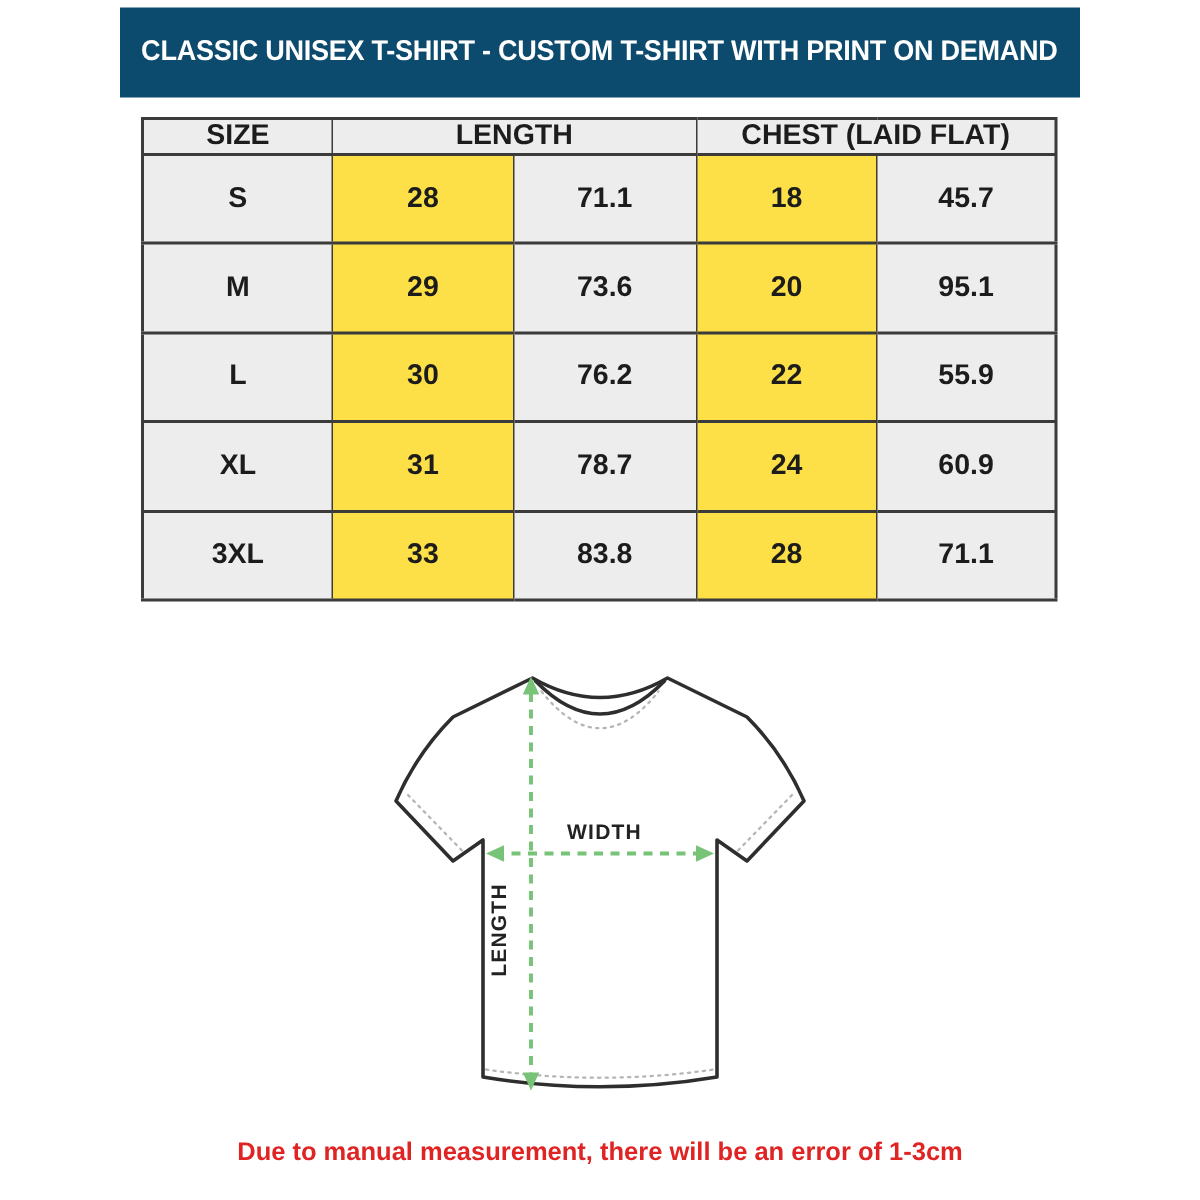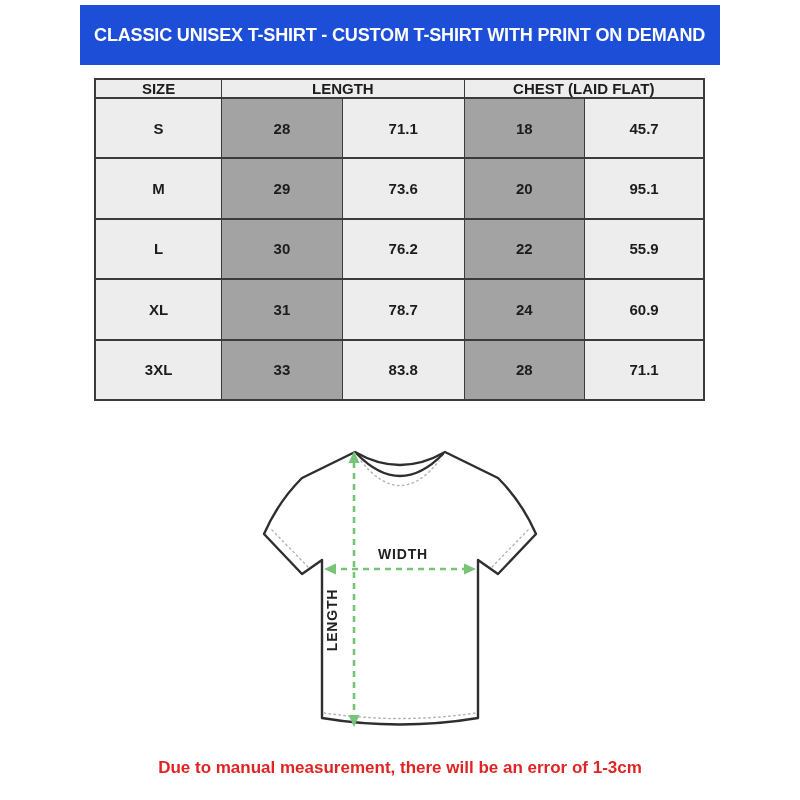--- a/index.html
+++ b/index.html
@@ -9,21 +9,21 @@
     position: relative;
     font-family: "Liberation Sans", "DejaVu Sans", sans-serif;
     overflow: hidden;
   }
 
   
   .banner {
     position: absolute;
     left: 80px; top: 5px;
     width: 640px; height: 60px;
-    background: #1d4ed8;
+    background: #0c4a6e;
     display: flex; align-items: center; justify-content: center;
   }
   .banner-text {
     color: #ffffff;
     font-weight: 700;
     font-size: 19px;
     letter-spacing: -0.2px;
     white-space: nowrap;
     transform: scaleX(0.95);
   }
@@ -39,27 +39,27 @@
     border-collapse: collapse;
     table-layout: fixed;
     border: 2px solid #3b3b3b;
   }
   table.size-chart th, table.size-chart td {
     border: 2px solid #3b3b3b;
     border-left-width: 1px;
     border-right-width: 1px;
     text-align: center;
     vertical-align: middle;
-    font-size: 15px;
+    font-size: 19px;
     font-weight: 700;
     color: #1c1c1c;
     padding: 0;
   }
   .bg-gray { background: #ededed; }
-  .bg-white { background: #a3a3a3; }
+  .bg-white { background: #fde047; }
 
   
   .diagram {
     position: absolute;
     left: 240px; top: 430px;
     width: 320px; height: 320px;
   }
   .dlabel {
     font-family: "Liberation Sans", "DejaVu Sans", sans-serif;
     font-weight: 700;

